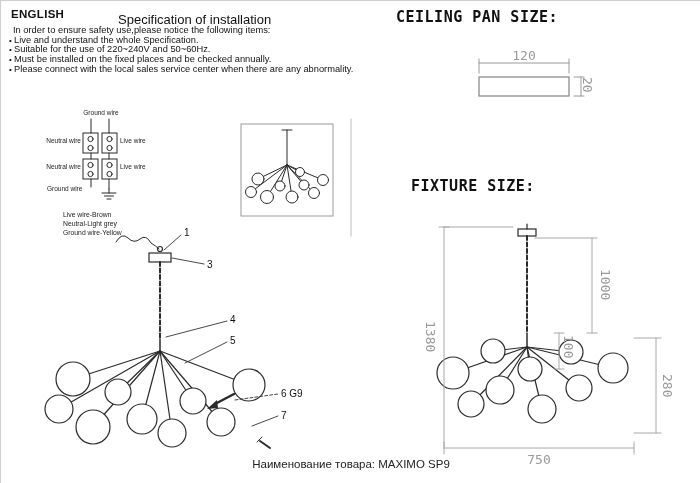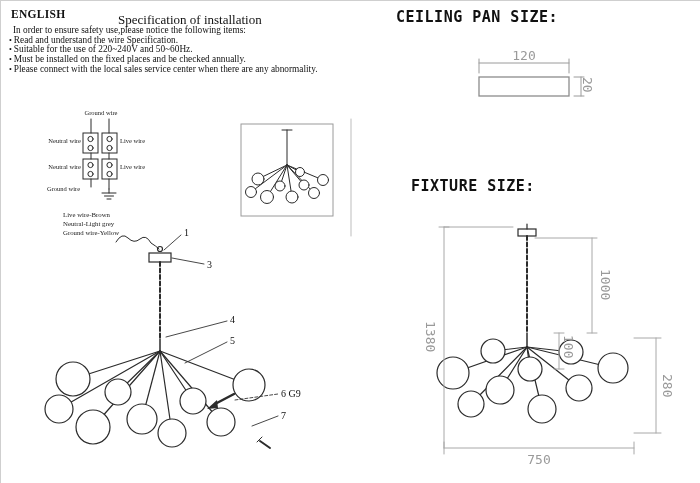--- a/index.html
+++ b/index.html
@@ -2,21 +2,21 @@
 <html><head>
 <meta charset="utf-8">
 <style>
   html,body{margin:0;padding:0;background:#e8e8e8;}
   .page{
     position:relative;width:700px;height:483px;margin:0 auto;
     background:#ffffff;border:1px solid #cfcfcf;overflow:hidden;
     font-family:"Liberation Sans",sans-serif;color:#111;
   }
   .art{position:absolute;left:0;top:0;width:700px;height:483px;}
-  .t{position:absolute;white-space:nowrap;font-family:Liberation Serif, serif;}
+  .t{position:absolute;white-space:nowrap;}
   .english{left:10px;top:7px;font-size:11.5px;font-weight:bold;letter-spacing:.3px;}
   .mono-h{font-family:"DejaVu Sans Mono","Liberation Mono",monospace;font-weight:bold;font-size:15px;letter-spacing:.5px;margin-left:40px;}
   .h-pan{left:355px;top:7px;}
   .h-fix{left:370px;top:176px;}
   .spec-title{left:117px;top:11px;font-size:13px;}
   .spec-body{left:8px;top:25px;width:345px;font-size:9.3px;line-height:9.7px;white-space:normal;}
   .spec-intro{margin:0 0 0 4px;}
   .spec-item{margin:0;white-space:nowrap;}
   .spec-item::before{content:"• ";font-size:8px;}
   .dim{font-family:"DejaVu Sans Mono","Liberation Mono",monospace;color:#9a9a9a;font-size:13px;}
@@ -183,21 +183,21 @@
     </g>
   </svg>
 
   <div class="t english">ENGLISH</div>
   <div class="t mono-h h-pan">CEILING PAN SIZE:</div>
   <div class="t mono-h h-fix">FIXTURE SIZE:</div>
 
   <div class="t spec-title">Specification of installation</div>
   <div class="t spec-body">
     <div class="spec-intro">In order to ensure safety use,please notice the following items:</div>
-    <div class="spec-item">Read and understand the wire Specification.</div>
+    <div class="spec-item">Live and understand the whole Specification.</div>
     <div class="spec-item">Suitable for the use of 220~240V and 50~60Hz.</div>
     <div class="spec-item">Must be installed on the fixed places and be checked annually.</div>
     <div class="spec-item">Please connect with the local sales service center when there are any abnormality.</div>
   </div>
 
   <div class="t tiny" style="left:70px;top:108px;width:60px;text-align:center;">Ground wire</div>
   <div class="t tiny" style="left:40px;top:136px;width:40px;text-align:right;">Neutral wire</div>
   <div class="t tiny" style="left:119px;top:136px;">Live wire</div>
   <div class="t tiny" style="left:40px;top:162px;width:40px;text-align:right;">Neutral wire</div>
   <div class="t tiny" style="left:119px;top:162px;">Live wire</div>
@@ -214,14 +214,15 @@
   <div class="t callout" style="left:280px;top:409px;">7</div>
 
   <div class="t dim c-dim" style="left:495px;top:47px;width:56px;">120</div>
   <div class="t dim vdim" style="left:594px;top:76px;">20</div>
   <div class="t dim vdim" style="left:437px;top:320px;">1380</div>
   <div class="t dim vdim" style="left:612px;top:268px;">1000</div>
   <div class="t dim vdim" style="left:575px;top:334px;">100</div>
   <div class="t dim vdim" style="left:674px;top:373px;">280</div>
   <div class="t dim c-dim" style="left:510px;top:451px;width:56px;">750</div>
 
+  <div class="t footer">Наименование товара: MAXIMO SP9</div>
 
 </div>
 
 </body></html>

